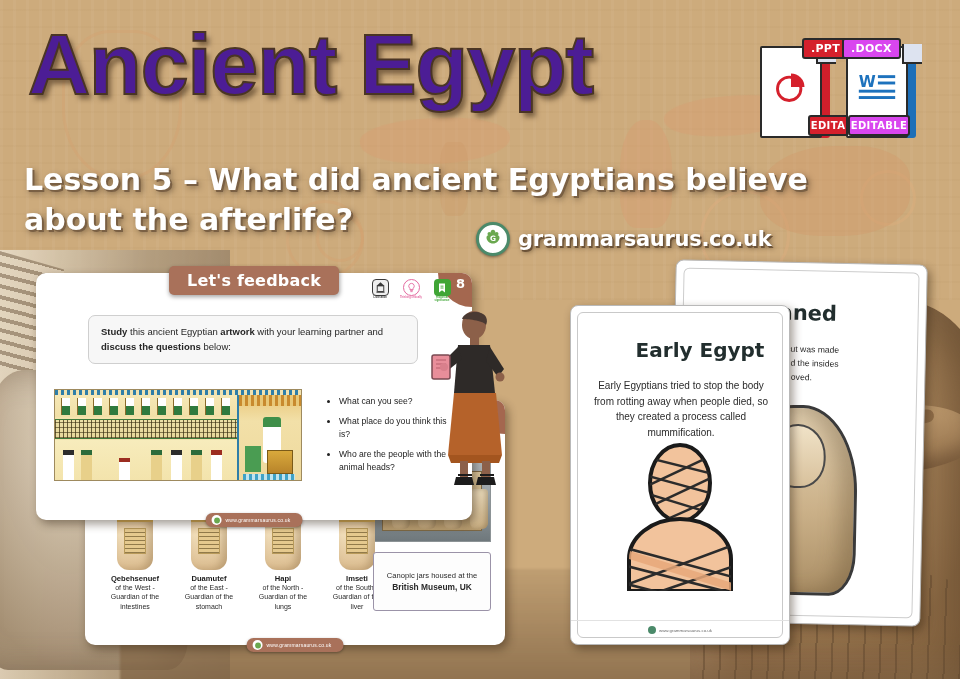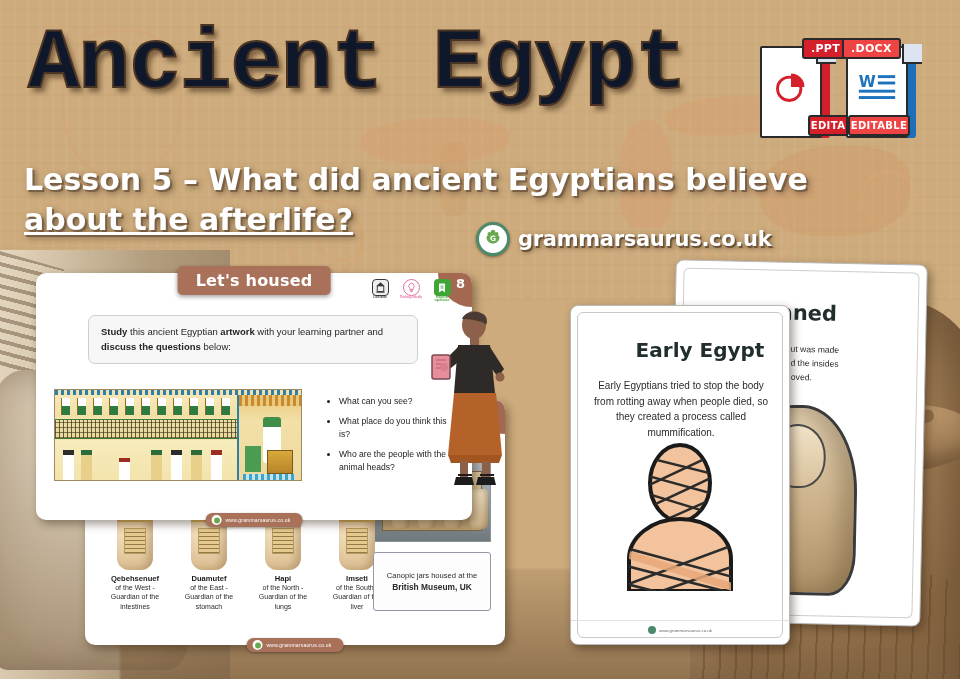--- a/index.html
+++ b/index.html
@@ -106,32 +106,32 @@
   .stone-mid-bottom {
     position: absolute; left: 120px; bottom: -10px; width: 780px; height: 120px;
     background: linear-gradient(180deg, rgba(180,148,106,.55), rgba(120,92,62,.75));
     filter: blur(1px);
   }
 
   
   .title {
     position: absolute; left: 28px; top: 24px; width: 700px;
     font-size: 86px; line-height: .95; font-weight: 700; letter-spacing: -1px;
-    color: #0f172a;
+    color: #4c1d95;
     -webkit-text-stroke: 2px #4a3524;
     text-shadow: 4px 5px 5px rgba(60,40,22,.55);
-    font-family: Liberation Mono, monospace;
+    font-family: Liberation Sans, sans-serif;
   }
   .subtitle {
     position: absolute; left: 24px; top: 160px; width: 840px;
     font-size: 30px; line-height: 1.32; font-weight: 700; color: #ffffff;
     text-shadow: 2px 2px 0 #7a6044, 3px 3px 6px rgba(50,34,20,.55);
     font-family: "DejaVu Sans", sans-serif;
   }
-  .subtitle .l2 { display: block; text-decoration: underline; }
+  .subtitle .l2 { display: block; }
 
   
   .brand { position: absolute; left: 476px; top: 222px; display: flex; align-items: center; gap: 8px; }
   .brand-mark {
     width: 34px; height: 34px; border-radius: 50%;
     background: #fff; border: 3px solid #4b8a6a;
     display: flex; align-items: center; justify-content: center;
     box-shadow: 0 1px 3px rgba(0,0,0,.45);
   }
   .brand-mark svg { width: 22px; height: 22px; }
@@ -164,21 +164,21 @@
     position: absolute; left: 2px; bottom: 4px; width: 62px; text-align: center;
     padding: 3px 0; border-radius: 3px; border: 2px solid #2a2a2a;
     color: #fff; font-size: 10px; font-weight: 700; letter-spacing: .4px;
     font-family: "DejaVu Sans", sans-serif;
   }
   .fbadge .glyphwrap { position: absolute; left: 0; top: 26px; width: 62px; height: 46px;
     display: flex; align-items: center; justify-content: center; }
   .ppt .shadow-card { background: #cf1f2b; }
   .ppt .ext, .ppt .editable { background: #d5202c; margin-left: 46px; }
   .docx .shadow-card { background: #1d6fb8; }
-  .docx .ext, .docx .editable { background: #ef4444; }
+  .docx .ext, .docx .editable { background: #d946ef; }
 
   
   .card-shadow { box-shadow: 3px 4px 10px rgba(45,28,14,.45); }
 
   
   #slide-card {
     position: absolute; left: 36px; top: 273px; width: 436px; height: 247px;
     background: #fff; border-radius: 10px; z-index: 40;
   }
   .corner-badge {
@@ -581,21 +581,21 @@
       <svg viewBox="0 0 24 24" aria-hidden="true">
           <circle cx="12" cy="12" r="10" fill="#6aa84f"></circle>
         </svg>
     </span>
     <span>www.grammarsaurus.co.uk</span>
   </div>
 </div>
 
 <div id="slide-card" class="card-shadow">
   <div class="corner-badge">8</div>
-  <div class="lets-discuss">Let's housed</div>
+  <div class="lets-discuss">Let's feedback</div>
 
   <div class="skill-icons">
     <div class="skill civ">
       <span class="sym">
         <svg viewBox="0 0 16 16" width="13" height="13" aria-hidden="true">
           <path d="M3 13h10v1.4H3z" fill="#3a3a3a"></path>
           <path d="M4 6h8v7H4z" fill="none" stroke="#3a3a3a" stroke-width="1.2"></path>
           <path d="M8 1.5 13 6H3z" fill="#3a3a3a"></path>
         </svg>
       </span>

